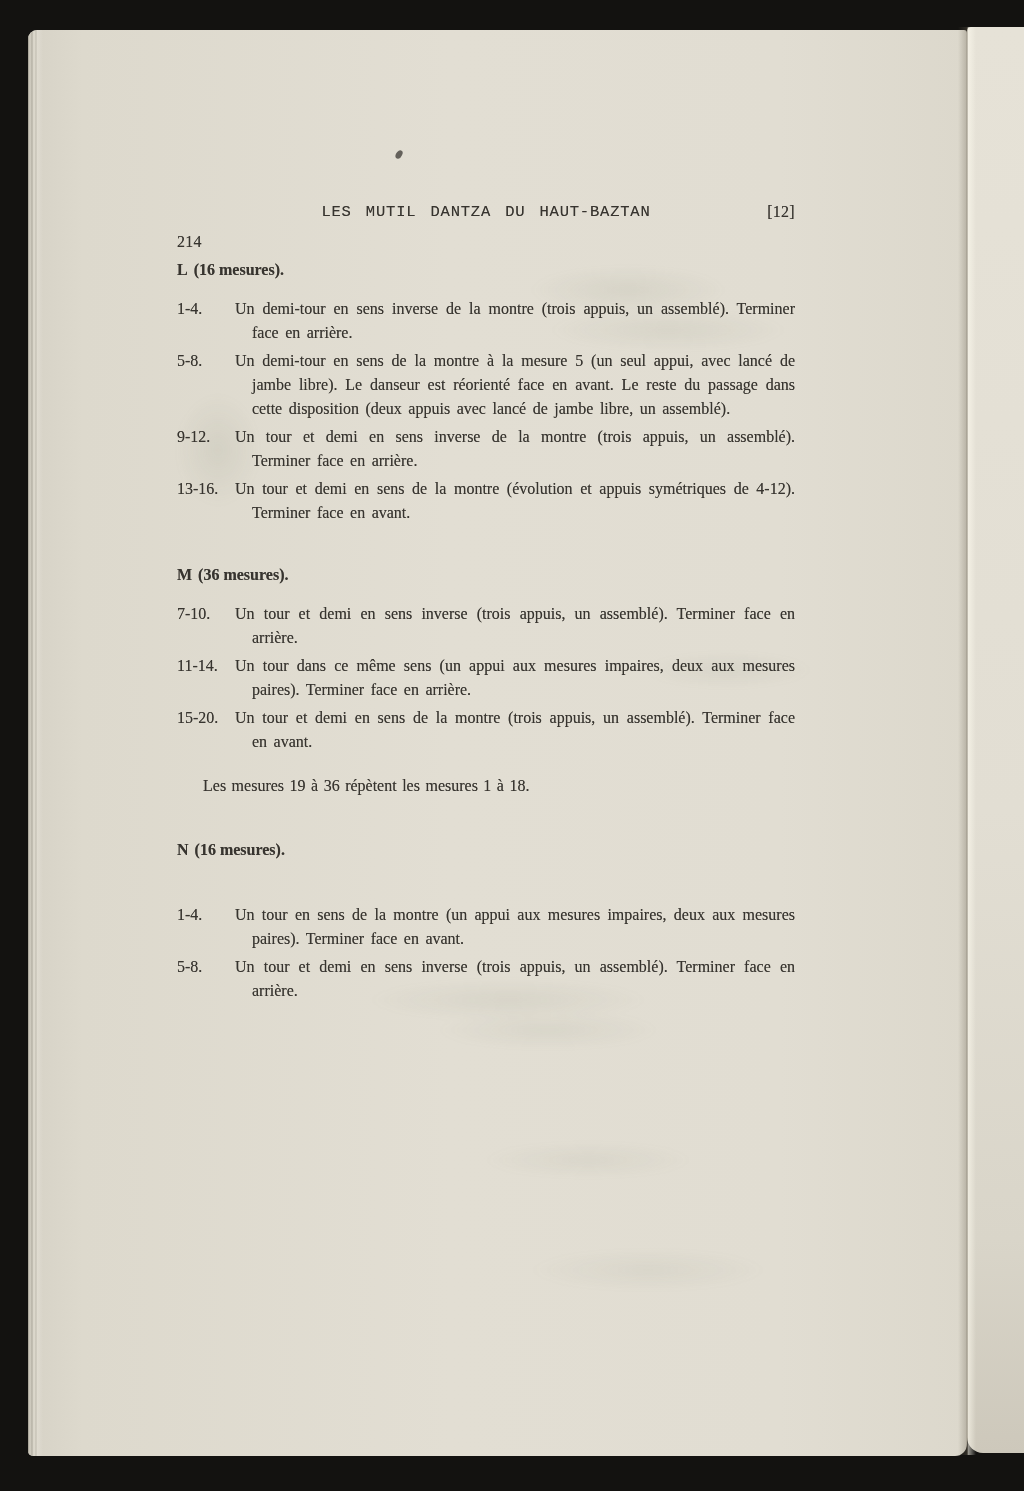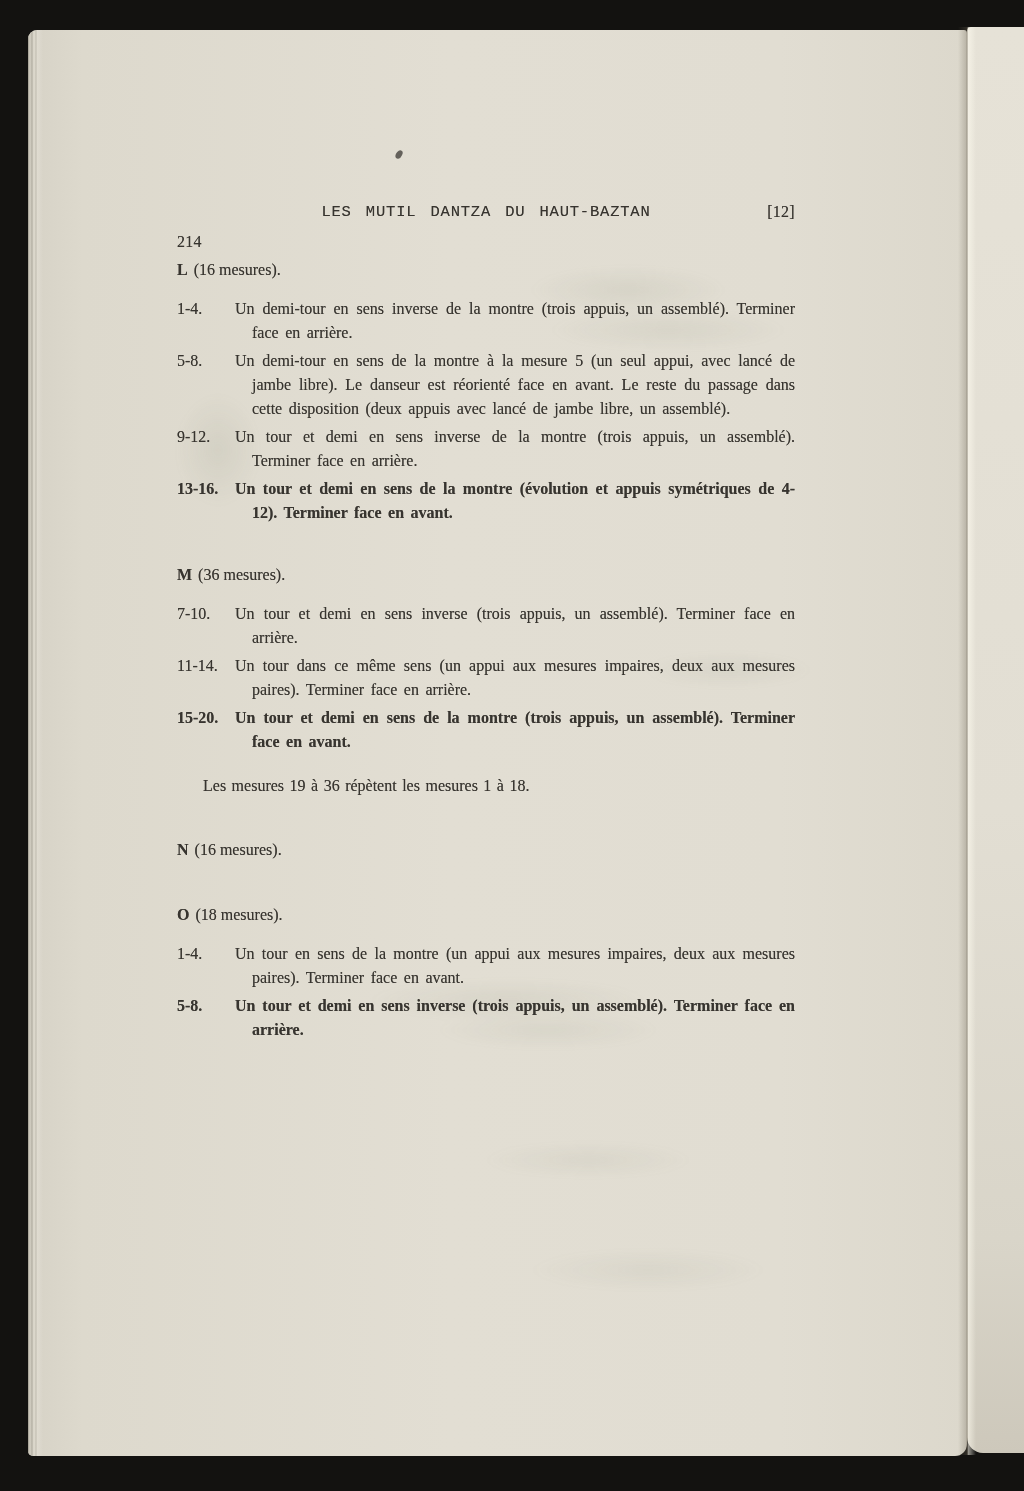--- a/index.html
+++ b/index.html
@@ -105,25 +105,25 @@
   }
   .running-head .bracket { position: absolute; right: 0; top: 0; }
 
   .section { margin-top: 38px; }
   .section.first { margin-top: 34px; }
   .section.gap-n { margin-top: 40px; }
   .section.gap-o { margin-top: 41px; }
 
   .sec-head { margin: 0 0 15px 0; }
   .sec-letter { font-weight: bold; }
-  .sec-sub { margin-left: 6px; }
+  .sec-sub { margin-left: 6px; font-weight: bold; }
 
   .items { margin: 0; }
   .item { display: flex; margin: 0 0 4px 0; }
-  .item:last-child { margin-bottom: 0; font-weight: bold; }
+  .item:last-child { margin-bottom: 0; }
   .num { flex: none; width: 51px; text-align: left; white-space: nowrap; }
   .itext {
     flex: 1;
     margin: 0 0 0 7px;
     padding-left: 17px;
     text-indent: -17px;
     text-align: justify;
     word-spacing: 2.5px;
   }
   .note { margin: 20px 0 0 26px; word-spacing: 1.5px; }
@@ -185,21 +185,20 @@
             </div>
         </div>
         <p class="note">Les mesures 19 à 36 répètent les mesures 1 à 18.</p>
       </div>
 
       <div class="section gap-n">
         <p class="sec-head"><span class="sec-letter">N</span><span class="sec-sub">(16 mesures).</span></p>
       </div>
 
       <div class="section gap-o">
-        <p class="sec-head"><span class="sec-letter">O</span><span class="sec-sub">(18 mesures).</span></p>
         <div class="items">
           <div class="item">
               <span class="num">1-4.</span>
               <span class="itext">Un tour en sens de la montre (un appui aux mesures impaires, deux aux mesures paires). Terminer face en avant.</span>
             </div>
           <div class="item">
               <span class="num">5-8.</span>
               <span class="itext">Un tour et demi en sens inverse (trois appuis, un assemblé). Terminer face en arrière.</span>
             </div>
         </div>

